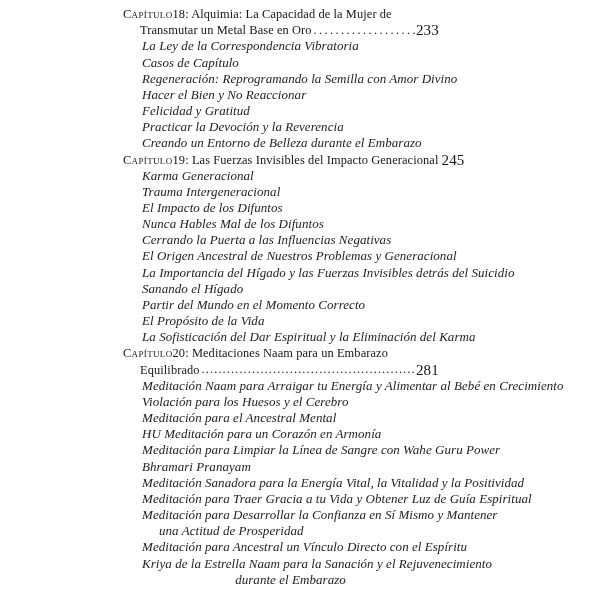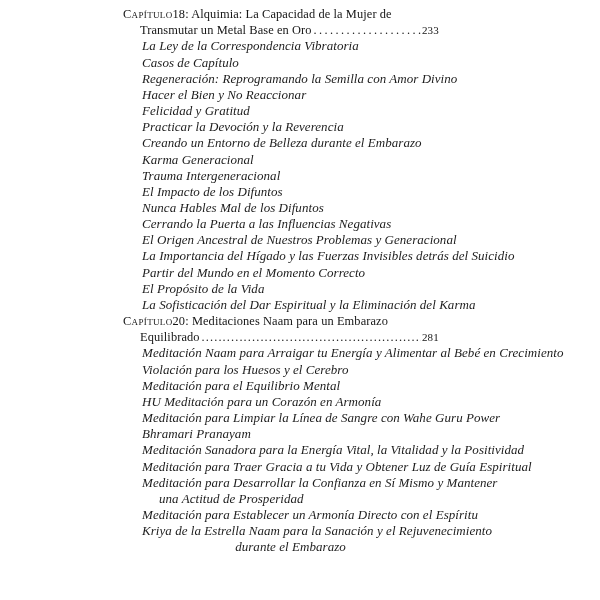--- a/index.html
+++ b/index.html
@@ -64,21 +64,21 @@
     top: -0.5px;
   }
   .leader-row .leader-dots::after {
     content: "......................................................................................................";
   }
   .leader-row.tight .leader-dots {
     letter-spacing: 1.1px;
   }
   .leader-row .page-num {
     flex: 0 0 auto;
-    font-size: 11px;
+    font-size: 15px;
     color: #151515;
     letter-spacing: 0.2px;
   }
 
   
   .smallcaps {
     font-variant: small-caps;
     letter-spacing: 0.35px;
   }
 
@@ -120,54 +120,64 @@
     </div>
   </div>
   <div class="entry"><span>La Ley de la Correspondencia Vibratoria</span></div>
   <div class="entry"><span>Casos de Capítulo</span></div>
   <div class="entry"><span>Regeneración: Reprogramando la Semilla con Amor Divino</span></div>
   <div class="entry"><span>Hacer el Bien y No Reaccionar</span></div>
   <div class="entry"><span>Felicidad y Gratitud</span></div>
   <div class="entry"><span>Practicar la Devoción y la Reverencia</span></div>
   <div class="entry"><span>Creando un Entorno de Belleza durante el Embarazo</span></div>
 
+  <div class="chapter">
+    <div class="chapter-line">
+      <div class="leader-row tight">
+        <span class="leader-text"><span class="smallcaps">Capítulo</span><span>19: Las Fuerzas Invisibles del Impacto Generacional</span></span>
+        <span class="leader-dots"></span>
+        <span class="page-num">245</span>
+      </div>
+    </div>
+  </div>
   <div class="entry"><span>Karma Generacional</span></div>
   <div class="entry"><span>Trauma Intergeneracional</span></div>
   <div class="entry"><span>El Impacto de los Difuntos</span></div>
   <div class="entry"><span>Nunca Hables Mal de los Difuntos</span></div>
   <div class="entry"><span>Cerrando la Puerta a las Influencias Negativas</span></div>
   <div class="entry"><span>El Origen Ancestral de Nuestros Problemas y Generacional</span></div>
   <div class="entry"><span>La Importancia del Hígado y las Fuerzas Invisibles detrás del Suicidio</span></div>
+  <div class="entry"><span>Sanando el Hígado</span></div>
   <div class="entry"><span>Partir del Mundo en el Momento Correcto</span></div>
   <div class="entry"><span>El Propósito de la Vida</span></div>
   <div class="entry"><span>La Sofisticación del Dar Espiritual y la Eliminación del Karma</span></div>
 
   <div class="chapter">
     <div class="chapter-line">
       <span class="smallcaps">Capítulo</span><span>20: Meditaciones Naam para un Embarazo</span>
     </div>
     <div class="chapter-line cont">
       <div class="leader-row tight">
         <span class="leader-text">Equilibrado</span>
         <span class="leader-dots"></span>
         <span class="page-num">281</span>
       </div>
     </div>
   </div>
   <div class="entry"><span>Meditación Naam para Arraigar tu Energía y Alimentar al Bebé en Crecimiento</span></div>
   <div class="entry"><span>Violación para los Huesos y el Cerebro</span></div>
-  <div class="entry"><span>Meditación para el Equilibrio Mental</span></div>
+  <div class="entry"><span>Meditación para el Ancestral Mental</span></div>
   <div class="entry"><span>HU Meditación para un Corazón en Armonía</span></div>
   <div class="entry"><span>Meditación para Limpiar la Línea de Sangre con Wahe Guru Power</span></div>
   <div class="entry"><span>Bhramari Pranayam</span></div>
   <div class="entry"><span>Meditación Sanadora para la Energía Vital, la Vitalidad y la Positividad</span></div>
   <div class="entry"><span>Meditación para Traer Gracia a tu Vida y Obtener Luz de Guía Espiritual</span></div>
   <div class="entry">
     <span>Meditación para Desarrollar la Confianza en Sí Mismo y Mantener</span>
     <span class="wrap-indent">una Actitud de Prosperidad</span>
   </div>
-  <div class="entry"><span>Meditación para Establecer un Armonía Directo con el Espíritu</span></div>
+  <div class="entry"><span>Meditación para Ancestral un Vínculo Directo con el Espíritu</span></div>
   <div class="entry">
     <span>Kriya de la Estrella Naam para la Sanación y el Rejuvenecimiento</span>
     <span class="wrap-flush">durante el Embarazo</span>
   </div>
 
 </div>
 
 </body></html>

